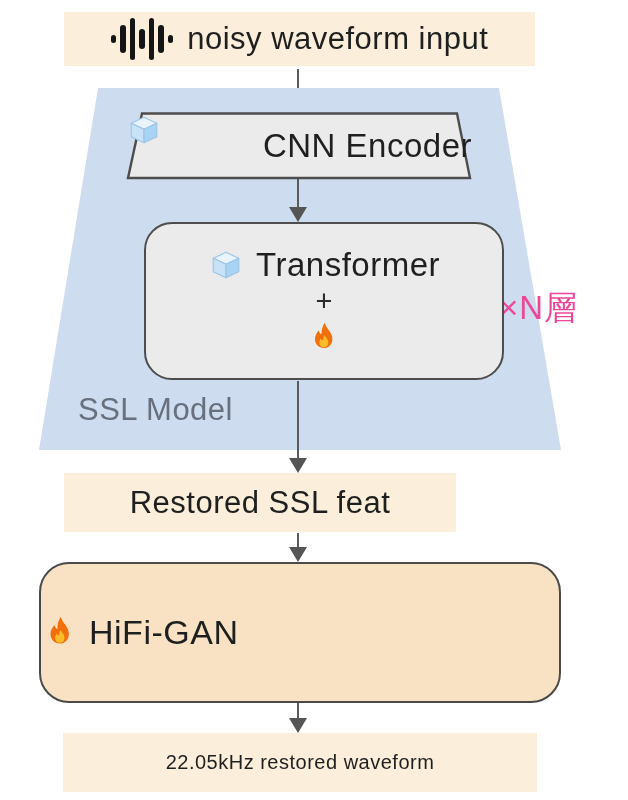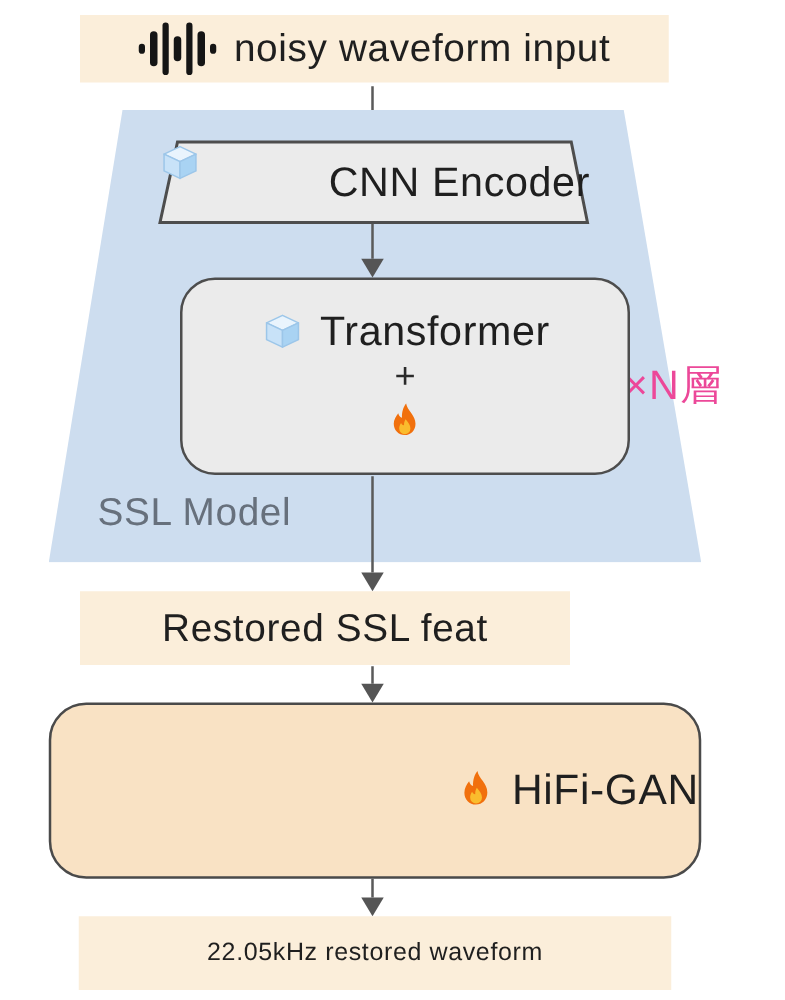--- a/index.html
+++ b/index.html
@@ -91,21 +91,21 @@
 
   
   .hifigan-box {
     position: absolute;
     left: 39px; top: 562px;
     width: 522px; height: 141px;
     background: #f9e2c4;
     border: 2.5px solid #4a4a4a;
     border-radius: 30px;
     box-sizing: border-box;
-    display: flex; align-items: center; justify-content: flex-end; gap: 10px;
+    display: flex; align-items: center; justify-content: flex-start; gap: 10px;
     font-size: 34px; letter-spacing: 0.5px;
   }
 
   
   .arrow { position: absolute; width: 18px; display: flex; flex-direction: column; align-items: center; }
   .arrow .stem { width: 2.6px; background: #5a5a5a; }
   .arrow .head {
     width: 0; height: 0;
     border-left: 9px solid transparent;
     border-right: 9px solid transparent;

